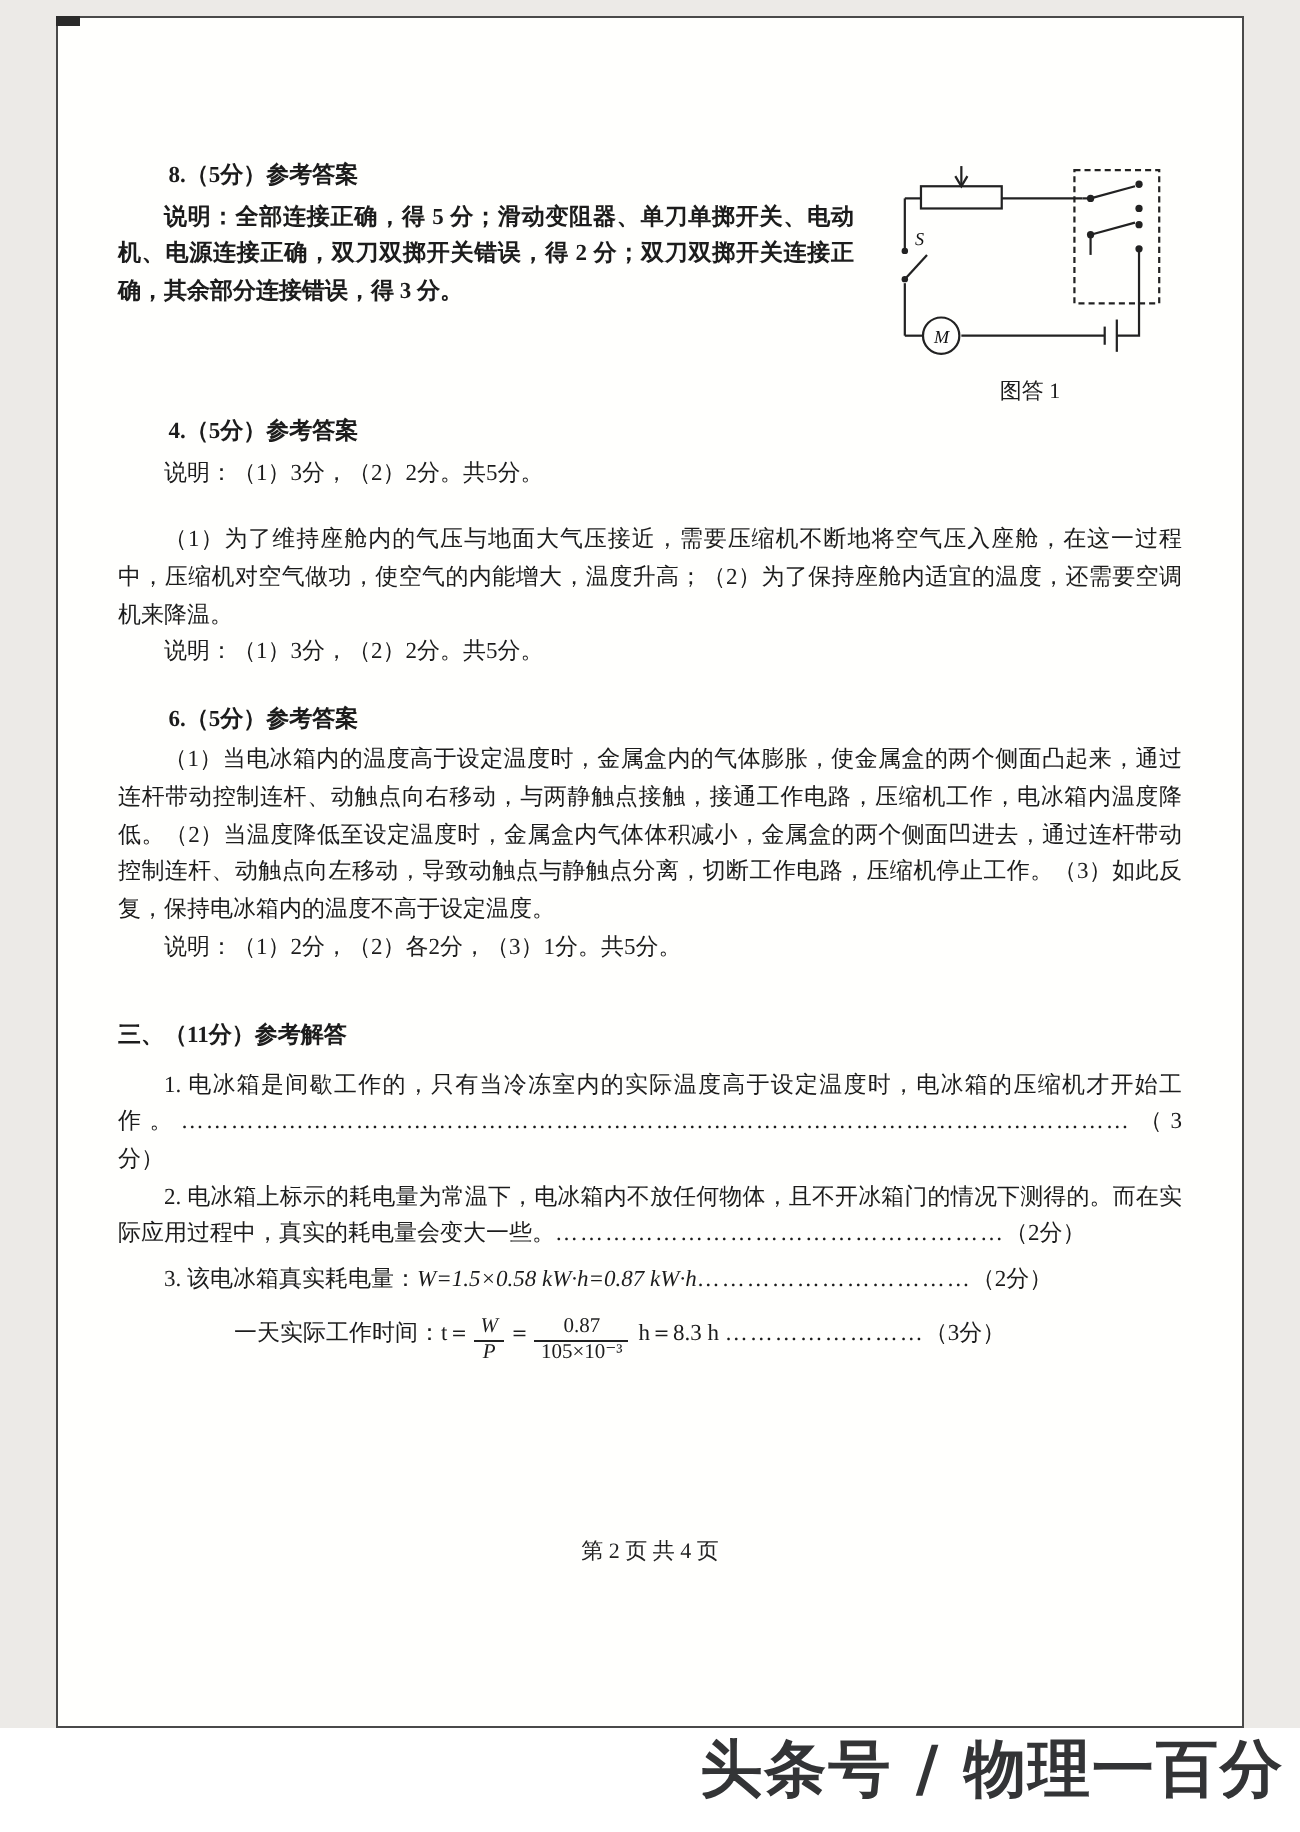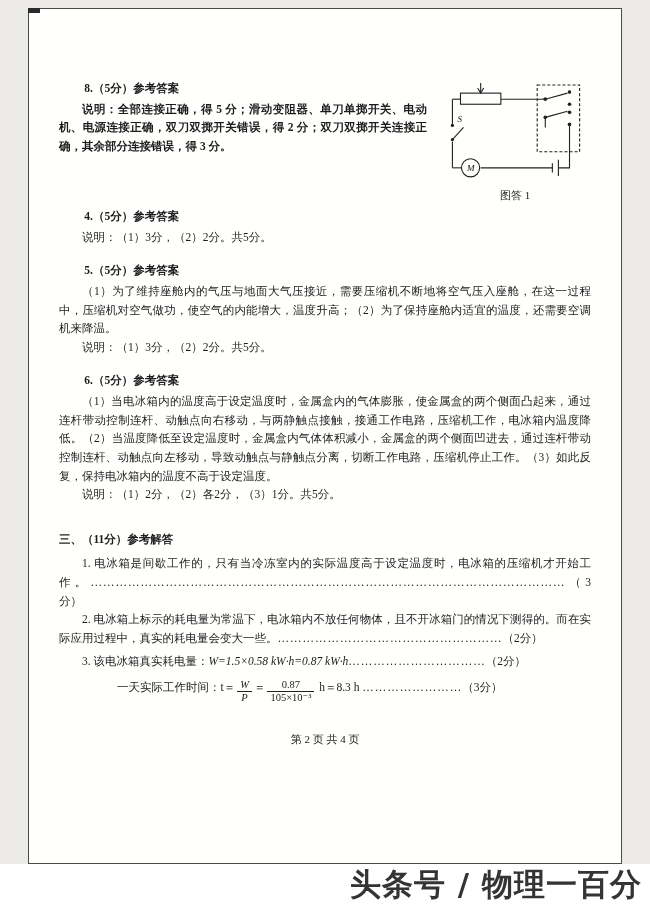--- a/index.html
+++ b/index.html
@@ -43,21 +43,21 @@
 
   
   .frac { display:inline-block; vertical-align:-0.95em; text-align:center; line-height:1.15; font-size:10.5px; margin:0 2px; }
   .frac .num { display:block; border-bottom:1px solid #222; padding:0 3px; }
   .frac .den { display:block; padding:0 3px; }
   .formula-line { margin:8px 0 0 58px; text-indent:0; }
   .item3-line { margin-top:4px; }
   .var { font-style:italic; }
 
   .footer {
-    position:absolute; bottom:116px; left:0; width:100%;
+    position:absolute; bottom:80px; left:0; width:100%;
     text-align:center; font-size:11px; color:#222;
   }
   .watermark-bar {
     position:absolute; left:0; bottom:0; width:650px; height:52px;
     background:#ffffff;
     display:flex; align-items:flex-start; justify-content:flex-end;
     padding-right:8px;
     font-family:"DejaVu Sans","Liberation Sans",sans-serif;
     font-weight:700; font-size:31px; color:#333436; letter-spacing:1px;
     white-space:nowrap;
@@ -112,21 +112,20 @@
     <p class="title">8.（5分）参考答案</p>
     <p class="t-indent bold">说明：全部连接正确，得 5 分；滑动变阻器、单刀单掷开关、电动机、电源连接正确，双刀双掷开关错误，得 2 分；双刀双掷开关连接正确，其余部分连接错误，得 3 分。</p>
   </section>
 
   <section class="clear">
     <p class="title">4.（5分）参考答案</p>
     <p class="t-indent">说明：（1）3分，（2）2分。共5分。</p>
   </section>
 
   <section>
-    <p class="title">5.（5分）参考答案</p>
     <p class="t-indent">（1）为了维持座舱内的气压与地面大气压接近，需要压缩机不断地将空气压入座舱，在这一过程中，压缩机对空气做功，使空气的内能增大，温度升高；（2）为了保持座舱内适宜的温度，还需要空调机来降温。</p>
     <p class="t-indent">说明：（1）3分，（2）2分。共5分。</p>
   </section>
 
   <section>
     <p class="title">6.（5分）参考答案</p>
     <p class="t-indent">（1）当电冰箱内的温度高于设定温度时，金属盒内的气体膨胀，使金属盒的两个侧面凸起来，通过连杆带动控制连杆、动触点向右移动，与两静触点接触，接通工作电路，压缩机工作，电冰箱内温度降低。（2）当温度降低至设定温度时，金属盒内气体体积减小，金属盒的两个侧面凹进去，通过连杆带动控制连杆、动触点向左移动，导致动触点与静触点分离，切断工作电路，压缩机停止工作。（3）如此反复，保持电冰箱内的温度不高于设定温度。</p>
     <p class="t-indent">说明：（1）2分，（2）各2分，（3）1分。共5分。</p>
   </section>
 

